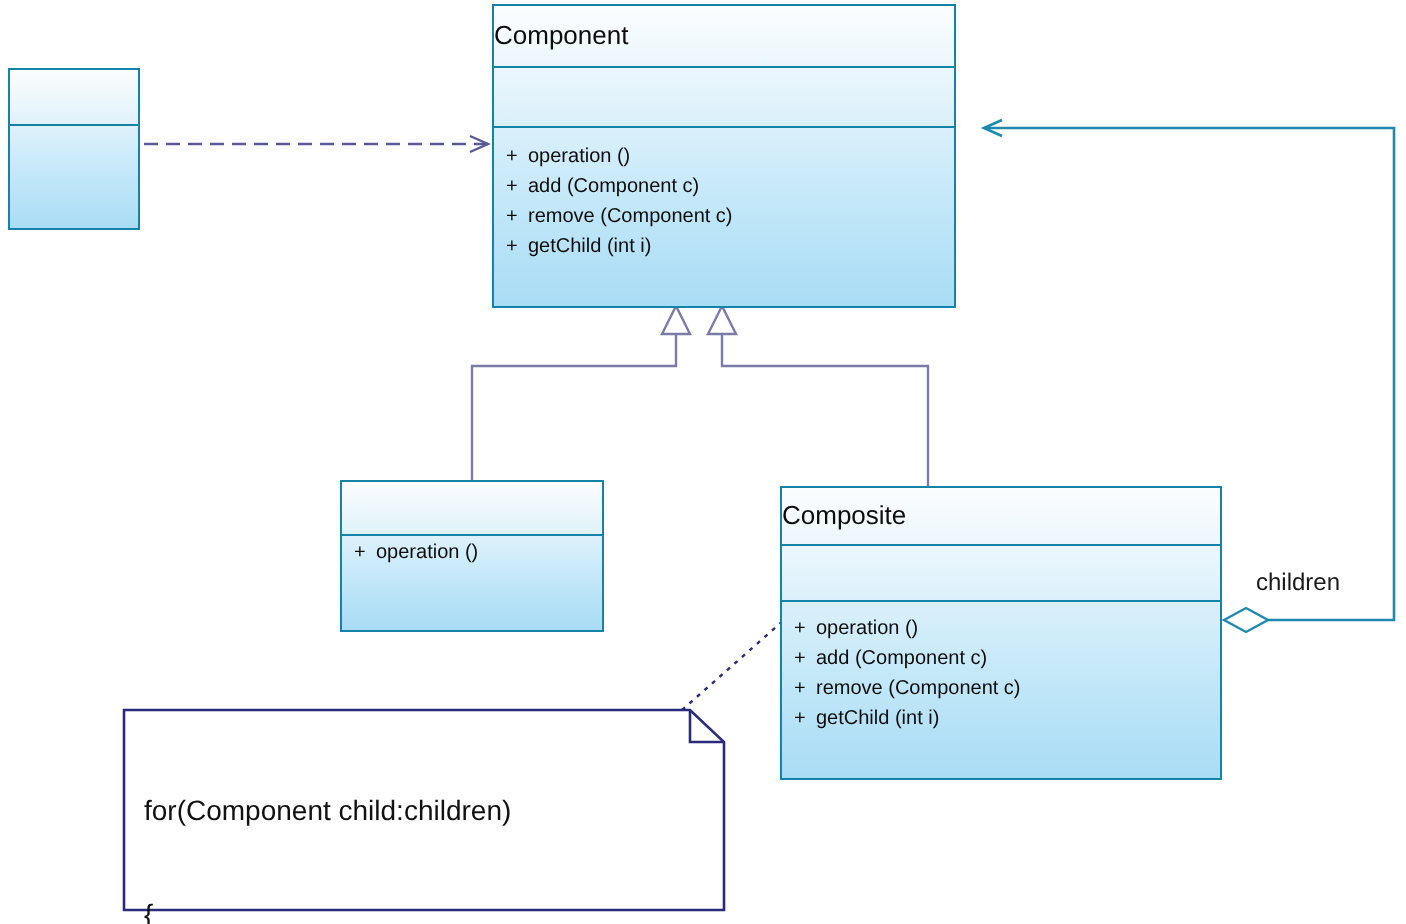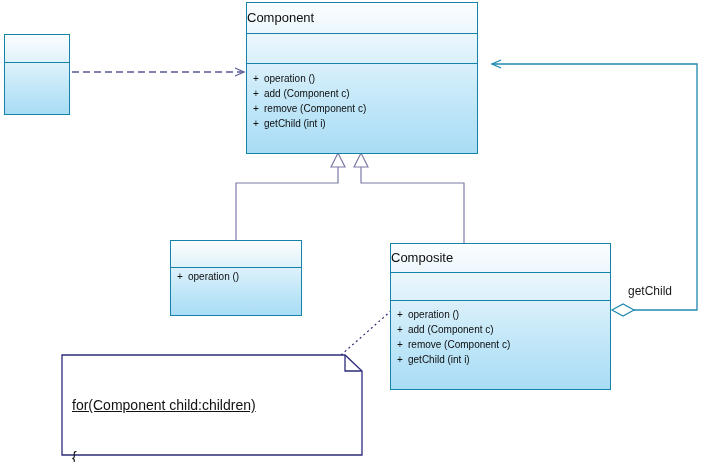--- a/index.html
+++ b/index.html
@@ -90,21 +90,21 @@
   }
   #note-text {
     position: absolute;
     left: 10px;
     top: 10px;
     font-size: 14px;
     color: #111111;
     line-height: 1;
     white-space: pre;
   }
-  .note-code-line { line-height: 24px; white-space: pre; text-decoration: underline; }
+  .note-code-line { line-height: 24px; white-space: pre; }
   
   #children-label {
     position: absolute;
     left: 628px;
     top: 285px;
     font-size: 12px;
     color: #1a1a1a;
     z-index: 4;
     background: transparent;
     line-height: 1;
@@ -200,15 +200,15 @@
 
   <div id="note-box">
     <div id="note-text">
       <div class="note-code-line">for(Component child:children)</div>
       <div class="note-code-line">{</div>
       
       
     </div>
   </div>
 
-  <div id="children-label">getChild</div>
+  <div id="children-label">children</div>
 
 </div>
 
 </body></html>

